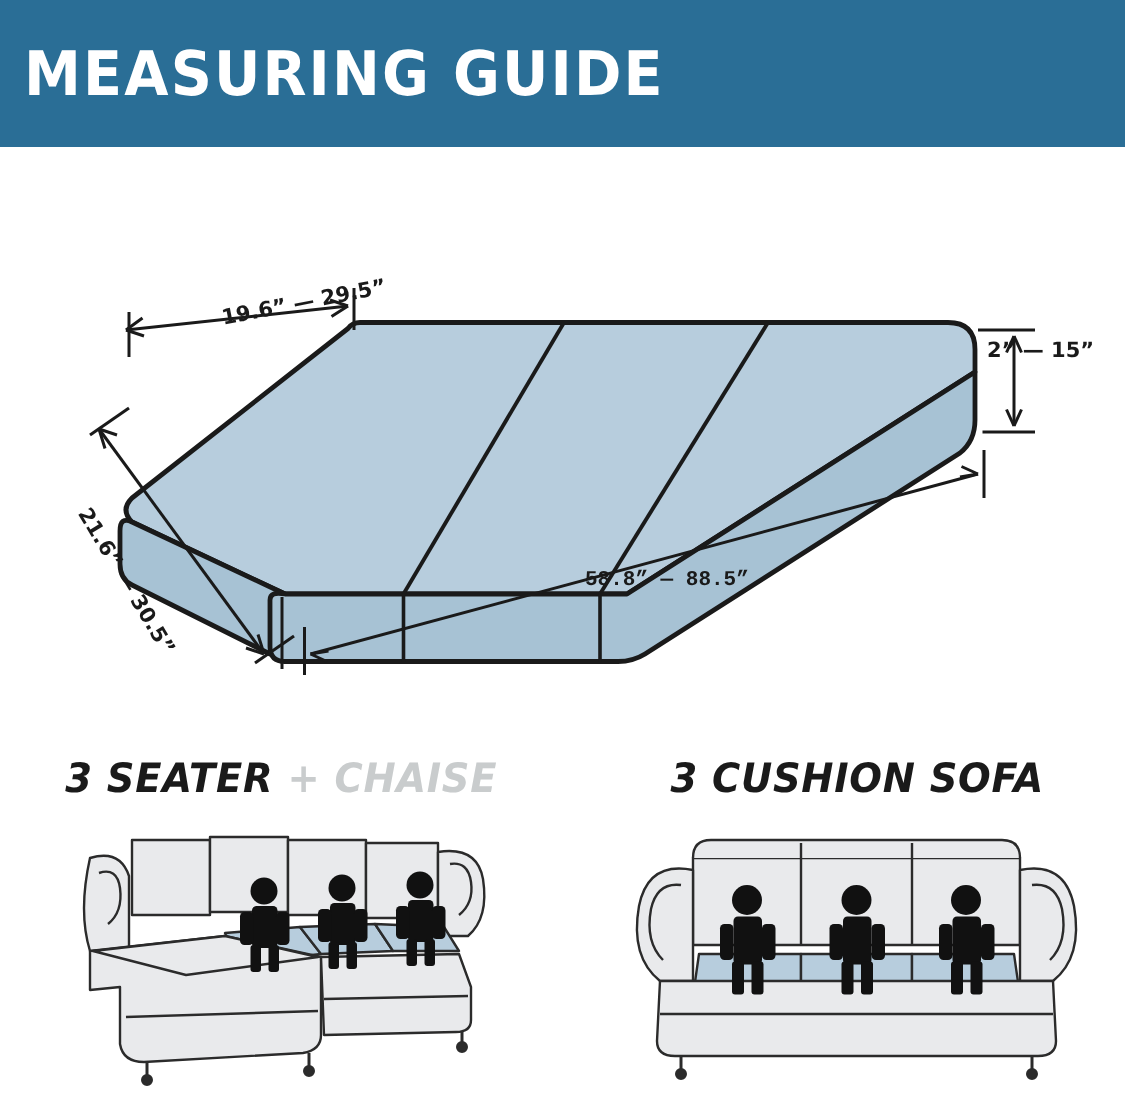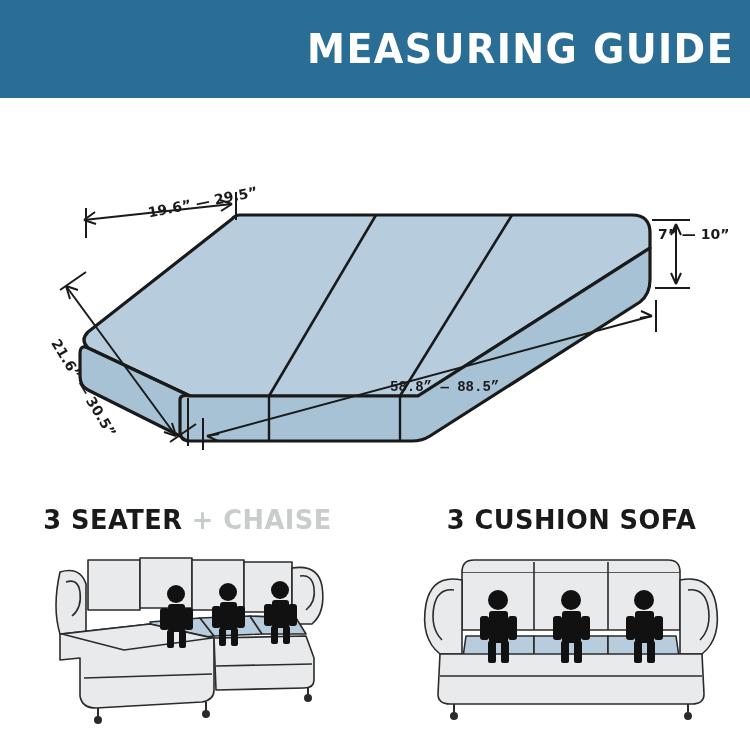--- a/index.html
+++ b/index.html
@@ -20,21 +20,21 @@
   }
   
   .header {
     position: absolute;
     left: 0; top: 0;
     width: 750px;
     height: 98px;
     background: #2a6e96;
     display: flex;
     align-items: center;
-    justify-content: flex-end;
+    justify-content: flex-start;
   }
   .header-title {
     color: #ffffff;
     font-size: 41px;
     font-weight: bold;
     letter-spacing: 1.5px;
     font-family: "DejaVu Sans", sans-serif;
     text-align: center;
     transform: scaleX(0.93);
   }
@@ -57,20 +57,21 @@
   .lbl-right  { left: 658px; top: 128px; }
   .lbl-left   { left: 62px;  top: 238px; transform: rotate(59deg); transform-origin: left top; }
   .lbl-bottom { left: 390px; top: 281px; font-family: Liberation Mono, monospace; }
 
   
   .bottom {
     position: absolute;
     left: 0; top: 480px;
     width: 750px;
     height: 265px;
+    font-style: italic;
   }
   .panel {
     position: absolute;
     top: 0;
     width: 375px;
     height: 265px;
   }
   .panel-left  { left: 0; }
   .panel-right { left: 384px; }
   .panel-title {
@@ -162,21 +163,21 @@
         <path d="M203,320 L203,352"></path>
         <path d="M656,202 L656,234"></path>
       </g>
 
       <g stroke="#1a1a1a" stroke-width="2" fill="none">
         <path d="M188,300 L188,348"></path>
       </g>
     </svg>
 
     <div class="dim-label lbl-top">19.6” — 29.5”</div>
-    <div class="dim-label lbl-right">7” — 10”</div>
+    <div class="dim-label lbl-right">2” — 15”</div>
     <div class="dim-label lbl-left">21.6” — 30.5”</div>
     <div class="dim-label lbl-bottom">58.8” — 88.5”</div>
   </div>
 
   <div class="bottom">
 
     <div class="panel panel-left">
       <div class="panel-title">
         <span>3 SEATER</span><span class="muted"> + </span><span class="muted">CHAISE</span>
       </div>

